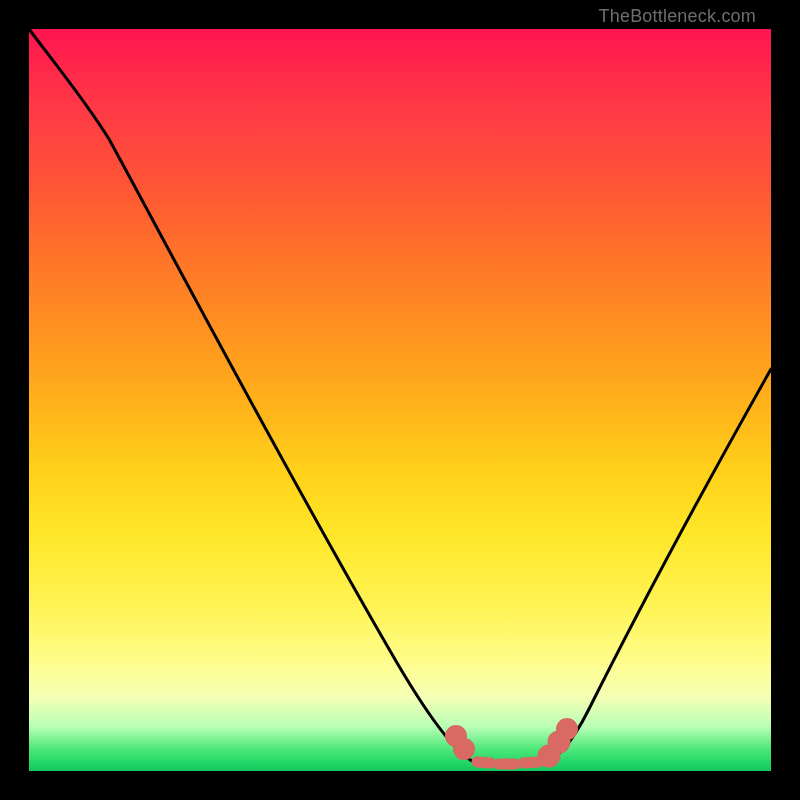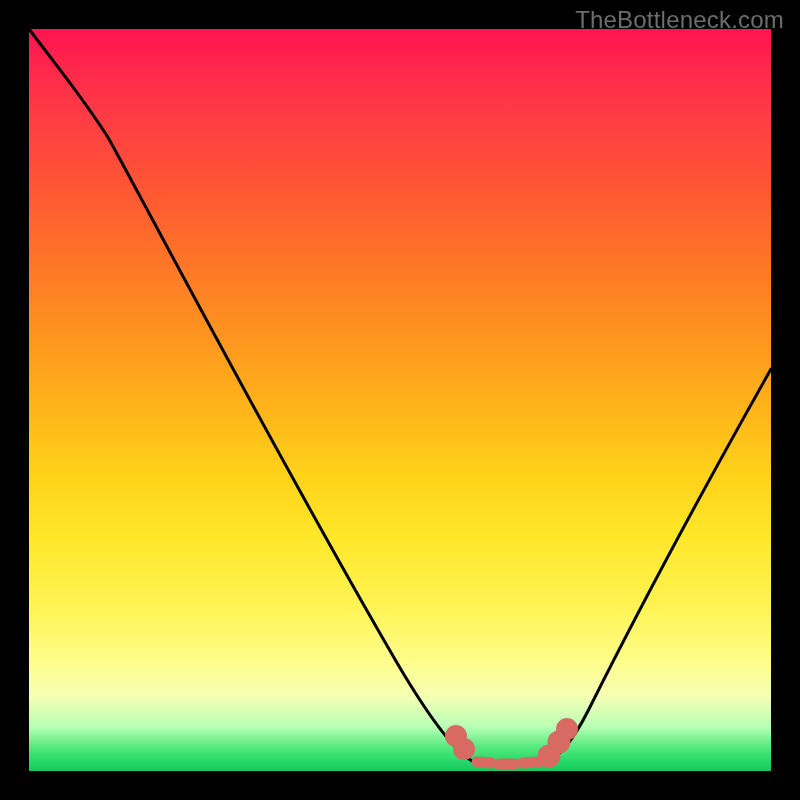--- a/index.html
+++ b/index.html
@@ -41,23 +41,23 @@
       #f4ffb4 90%,
       #b9ffb6 94%,
       #4fe87a 97%,
       #1fd665 99%,
       #14c85e 100%
     );
   }
   .attrib {
     position: absolute;
     top: 6px;
-    right: 16px;
+    right: 44px;
     color: #6d6d6d;
-    font-size: 24px;
+    font-size: 18px;
     letter-spacing: 0.2px;
     font-weight: 500;
   }
   svg.curve {
     position: absolute;
     left: 0;
     top: 0;
     width: 742px;
     height: 742px;
     overflow: visible;

